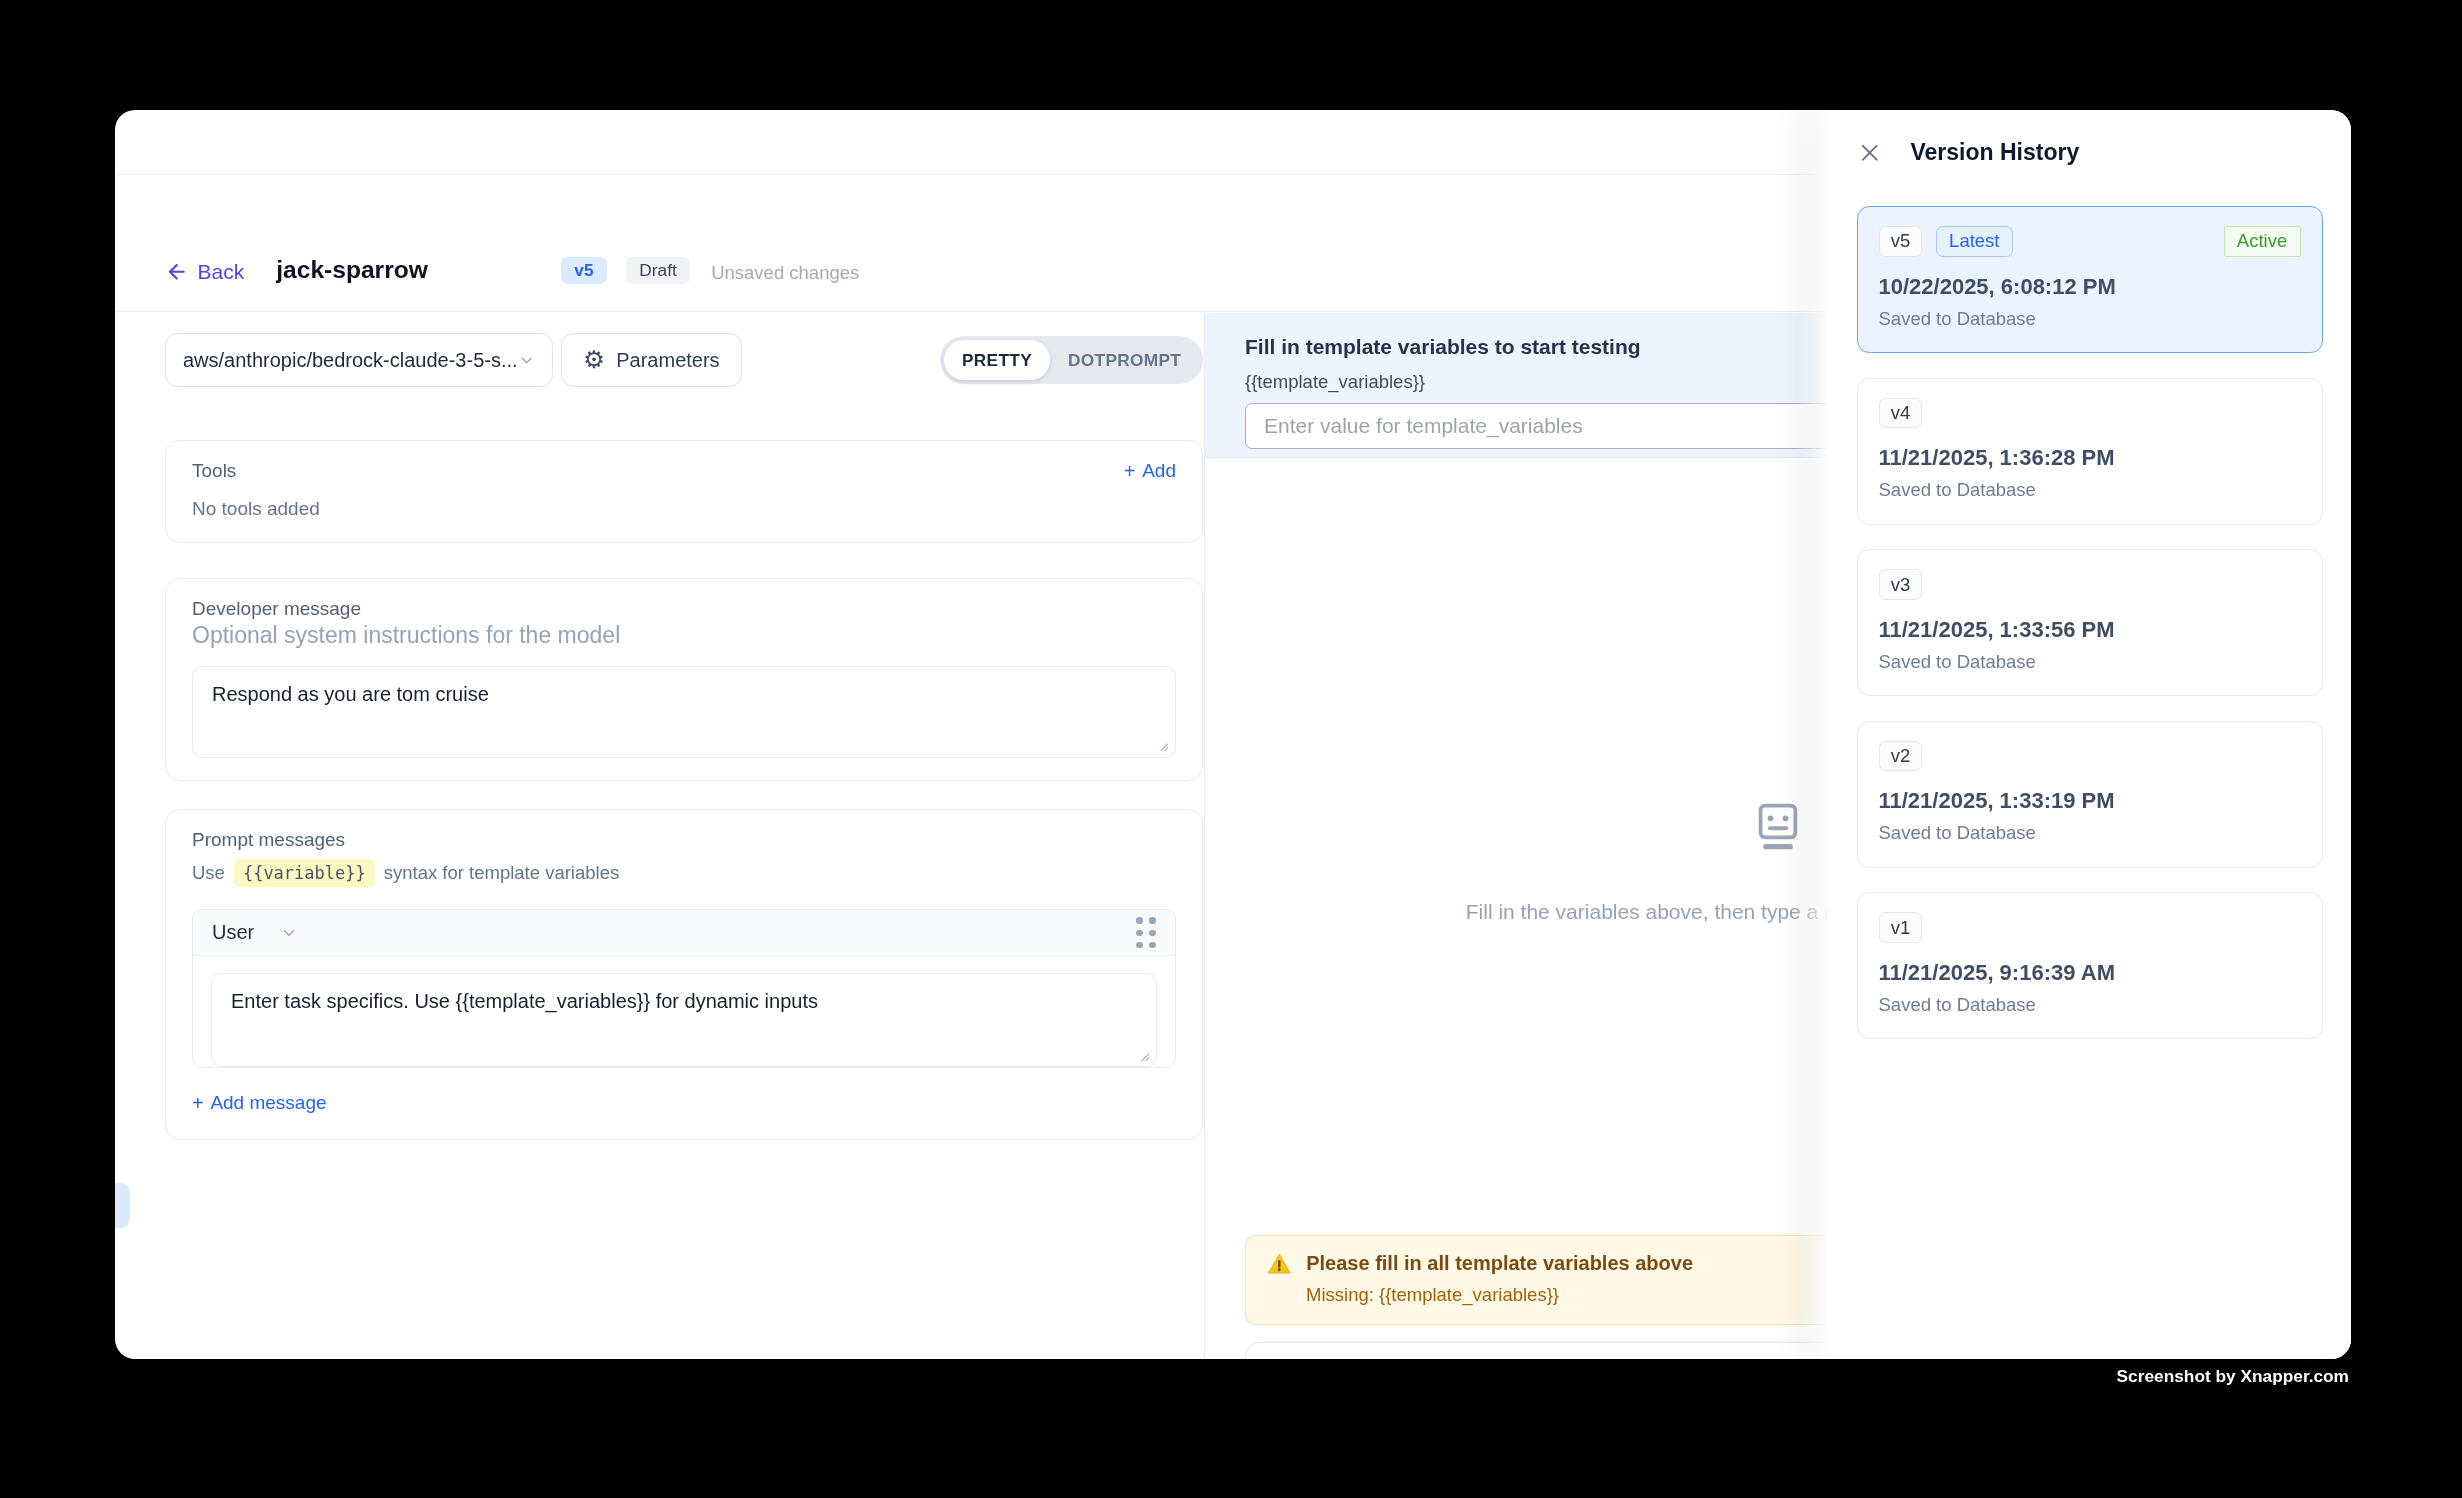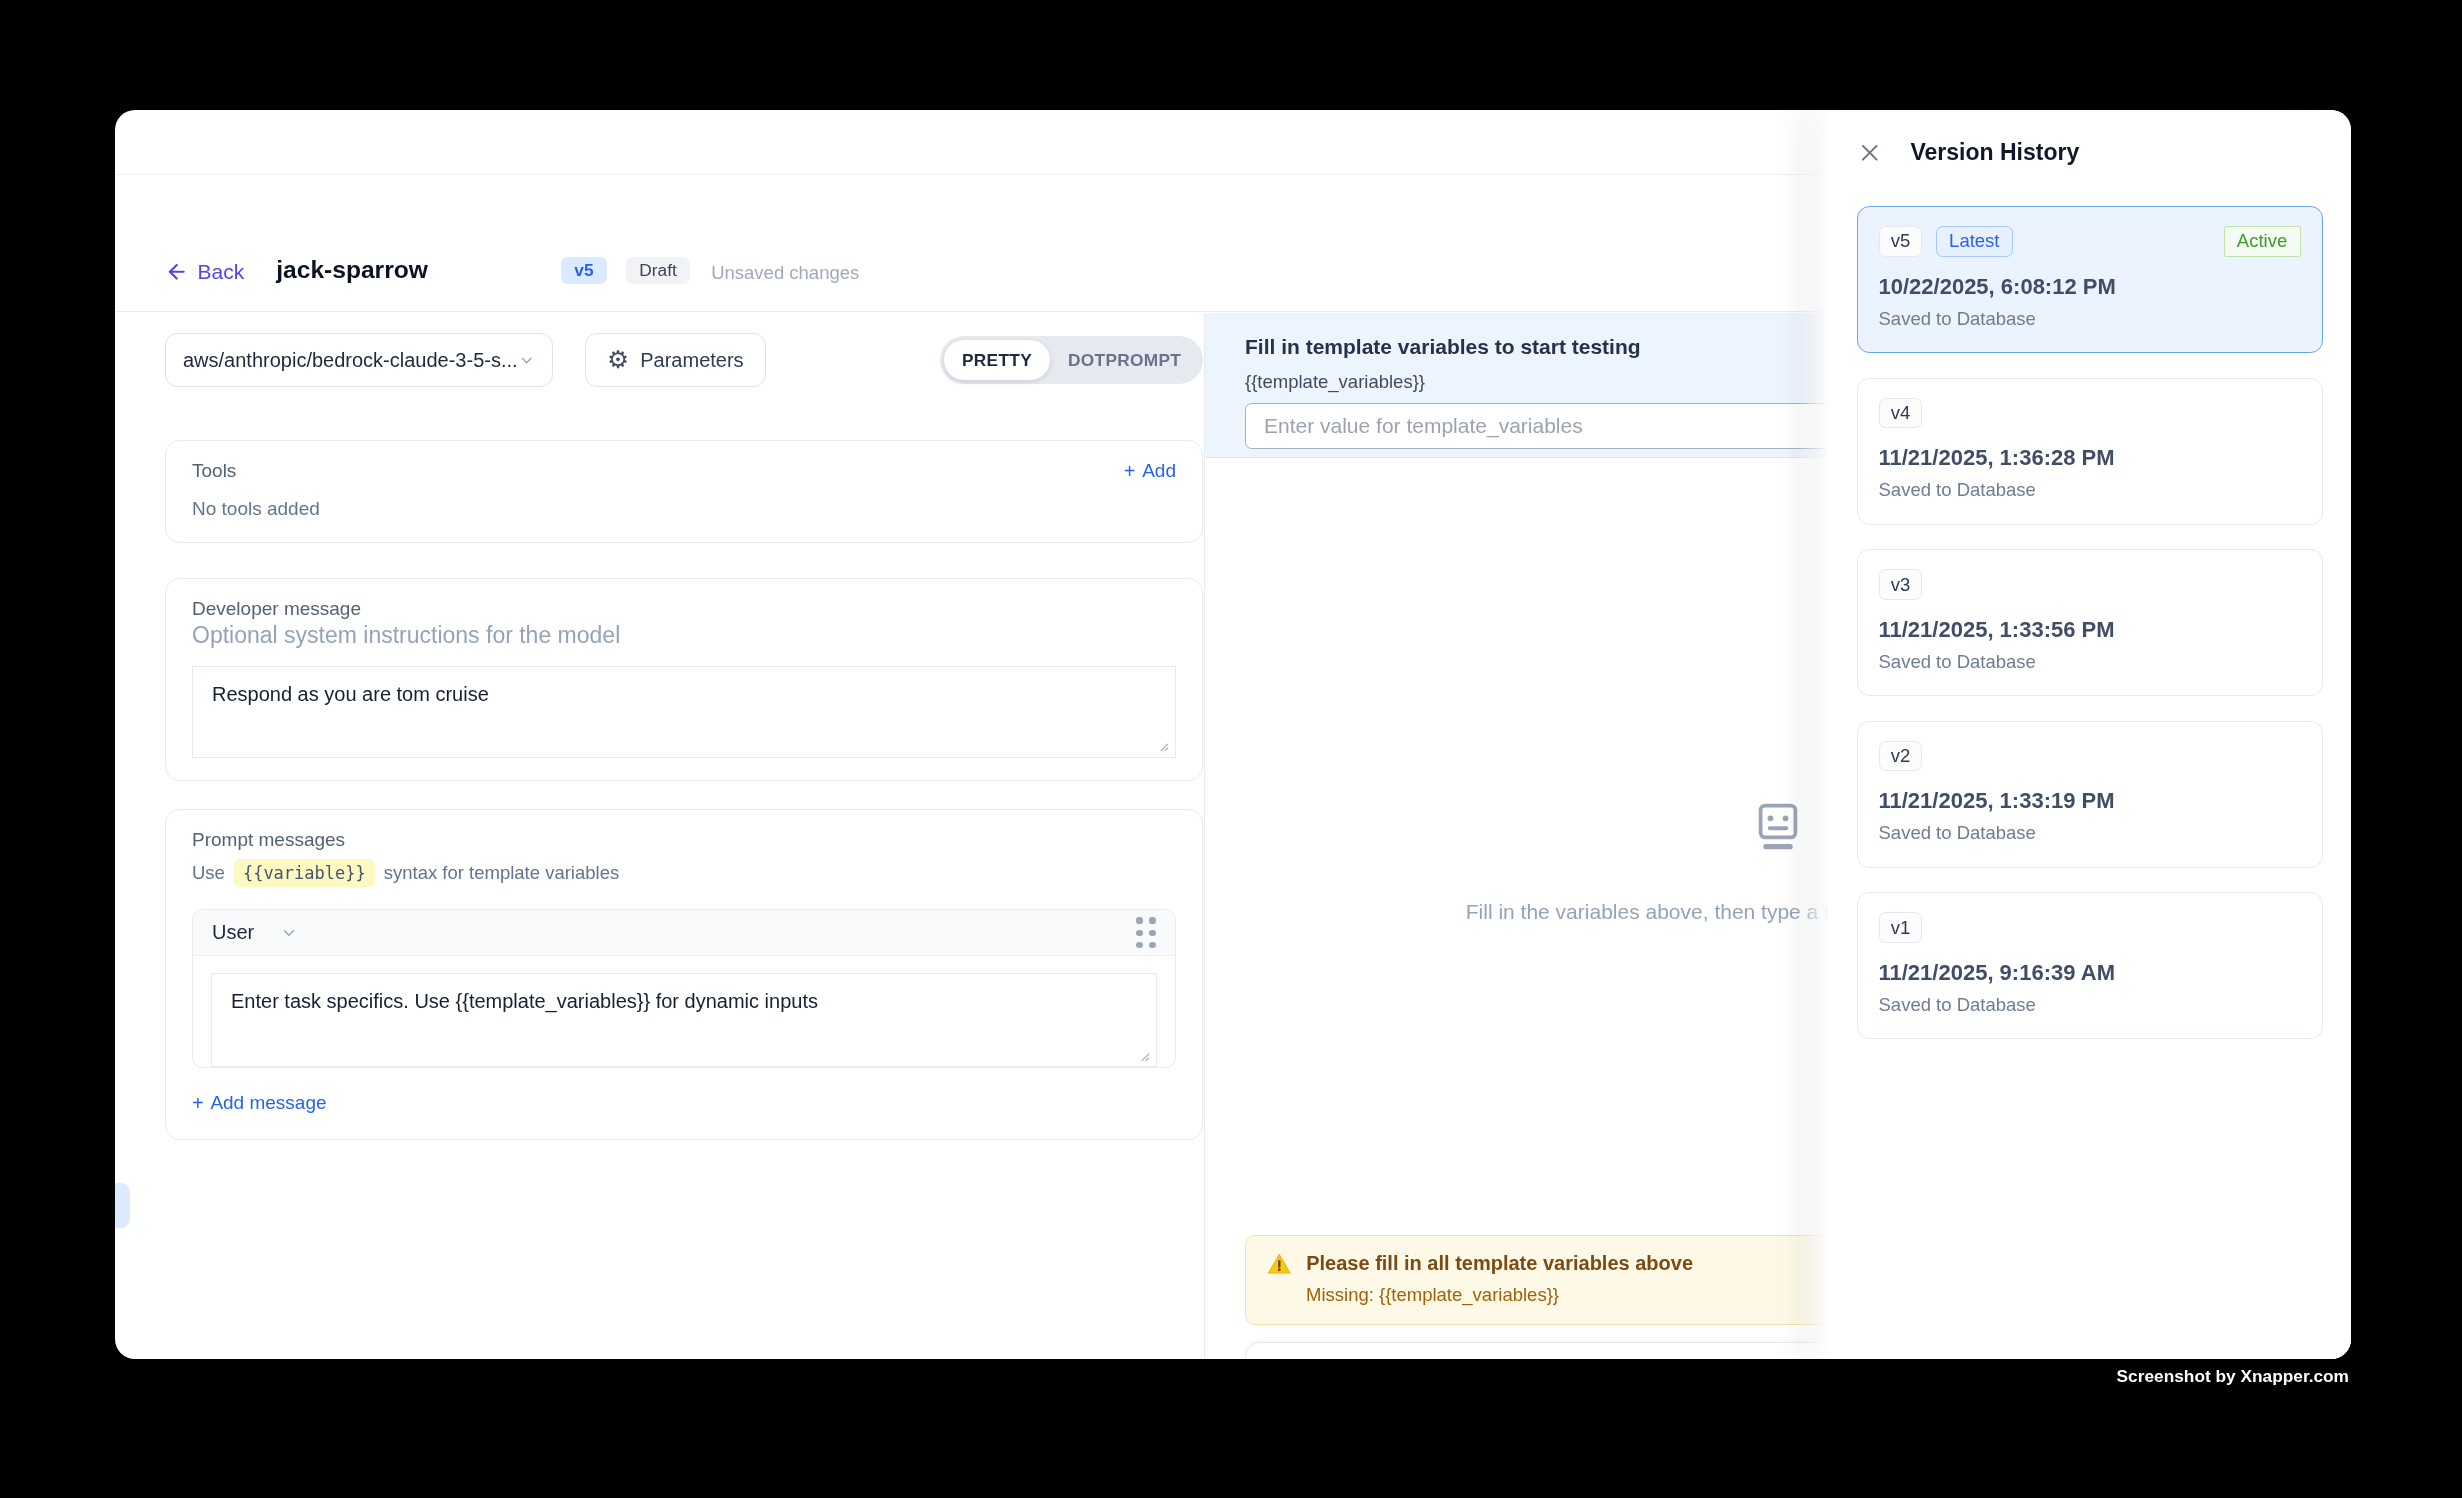--- a/index.html
+++ b/index.html
@@ -20,21 +20,21 @@
   .hbadge { font-size:17.3px; border-radius:6.7px; padding:5px 13.4px; line-height:1; }
   .badge-version { margin-left:133px; background:#dbeafe; color:#2563eb; font-weight:600; }
   .badge-draft { margin-left:19px; background:#f1f3f6; color:#3b4454; font-weight:500; }
   .unsaved { margin-left:21px; color:#a0aab8; font-size:18.5px; }
 
   .main { position:absolute; top:203px; left:0; right:0; bottom:0; display:flex; }
 
   
   .left-pane { width:1090px; border-right:1.1px solid #e8ebf0; padding:20px 0 0 50px; }
 
-  .model-row { display:flex; align-items:center; gap:32px; height:54px; margin-bottom:53px; width:1038px; }
+  .model-row { display:flex; align-items:center; gap:8px; height:54px; margin-bottom:53px; width:1038px; }
   .model-select { width:388px; height:54px; border:1.1px solid #dde3ea; border-radius:12.3px;
                   display:flex; align-items:center; justify-content:space-between;
                   padding:0 17px; font-size:20px; color:#1e293b; cursor:pointer; white-space:nowrap; overflow:hidden; }
   .param-btn { height:54px; border:1.1px solid #dde3ea; border-radius:12.3px; padding:0 21px;
                display:flex; align-items:center; gap:11.2px; font-size:20px; color:#2d3b52; cursor:pointer; }
   .gear-glyph { font-size:24.6px; color:#3f4c61; line-height:1; }
   .format-toggle { margin-left:auto; background:#e6eaf0; border-radius:24.6px; padding:3.9px;
                    display:flex; align-items:stretch; height:48px; }
   .seg { font-size:17.3px; font-weight:600; letter-spacing:0.3px; padding:0 18px; display:flex;
          align-items:center; color:#64748b; border-radius:21px; cursor:pointer; }
@@ -43,21 +43,21 @@
   .card { border:1.1px solid #e7ebf0; border-radius:14.6px; background:#fff; width:1038px; }
   .tools-card { padding:19px 26px 22.4px; margin-bottom:35px; }
   .card-head { display:flex; justify-content:space-between; align-items:center; }
   .card-title { font-size:19px; font-weight:500; color:#526175; }
   .blue-link { color:#2563eb; font-size:19px; font-weight:500; display:flex; align-items:center; gap:6.7px; cursor:pointer; }
   .plus-glyph { font-size:20px; font-weight:500; line-height:1; }
   .muted-line { font-size:19px; color:#64748b; margin-top:15.7px; }
 
   .dev-card { padding:19px 26px 22.4px; margin-bottom:28px; }
   .card-sub { font-size:23px; color:#94a3b8; margin-top:2px; }
-  .ta { position:relative; margin-top:17px; border:1.1px solid #e7ebf0; border-radius:0;
+  .ta { position:relative; margin-top:17px; border:1.1px solid #e7ebf0; border-radius:10px;
         padding:15.7px 19px; font-size:20px; color:#16202e; background:#fff; }
   .ta-dev { height:92px; }
   .resize-corner { position:absolute; right:5.6px; bottom:4.5px; }
 
   .prompt-card { padding:19px 26px 24.6px; }
   .hint { margin-top:7.8px; font-size:18.5px; color:#64748b; display:flex; align-items:center; gap:9px; }
   .code-chip { font-family:"DejaVu Sans Mono",monospace; font-size:17px; background:#fef9c3;
                color:#475569; padding:3.9px 9px; border-radius:5.6px; }
   .msg-block { margin-top:22.4px; border:1.1px solid #e7ebf0; border-radius:10px; overflow:hidden; }
   .msg-head { background:#f8fafc; border-bottom:1.1px solid #edf1f5; height:46px; display:flex;

